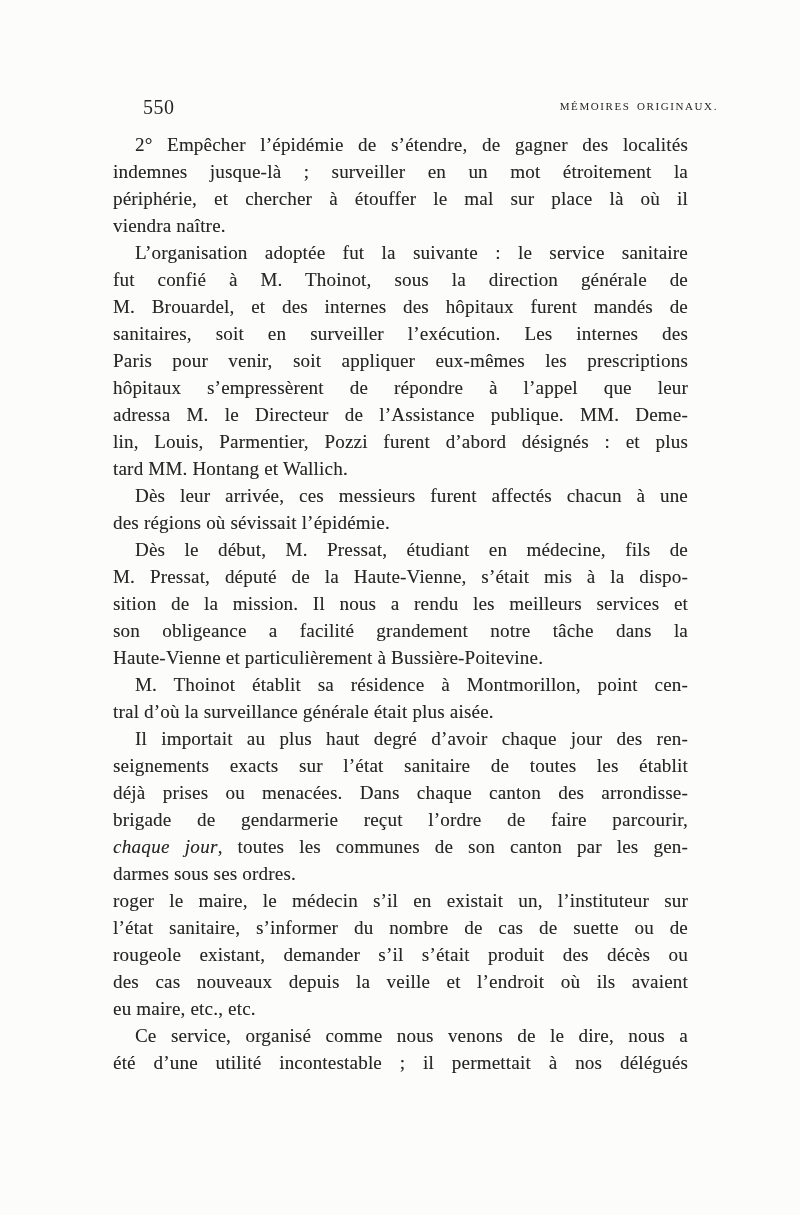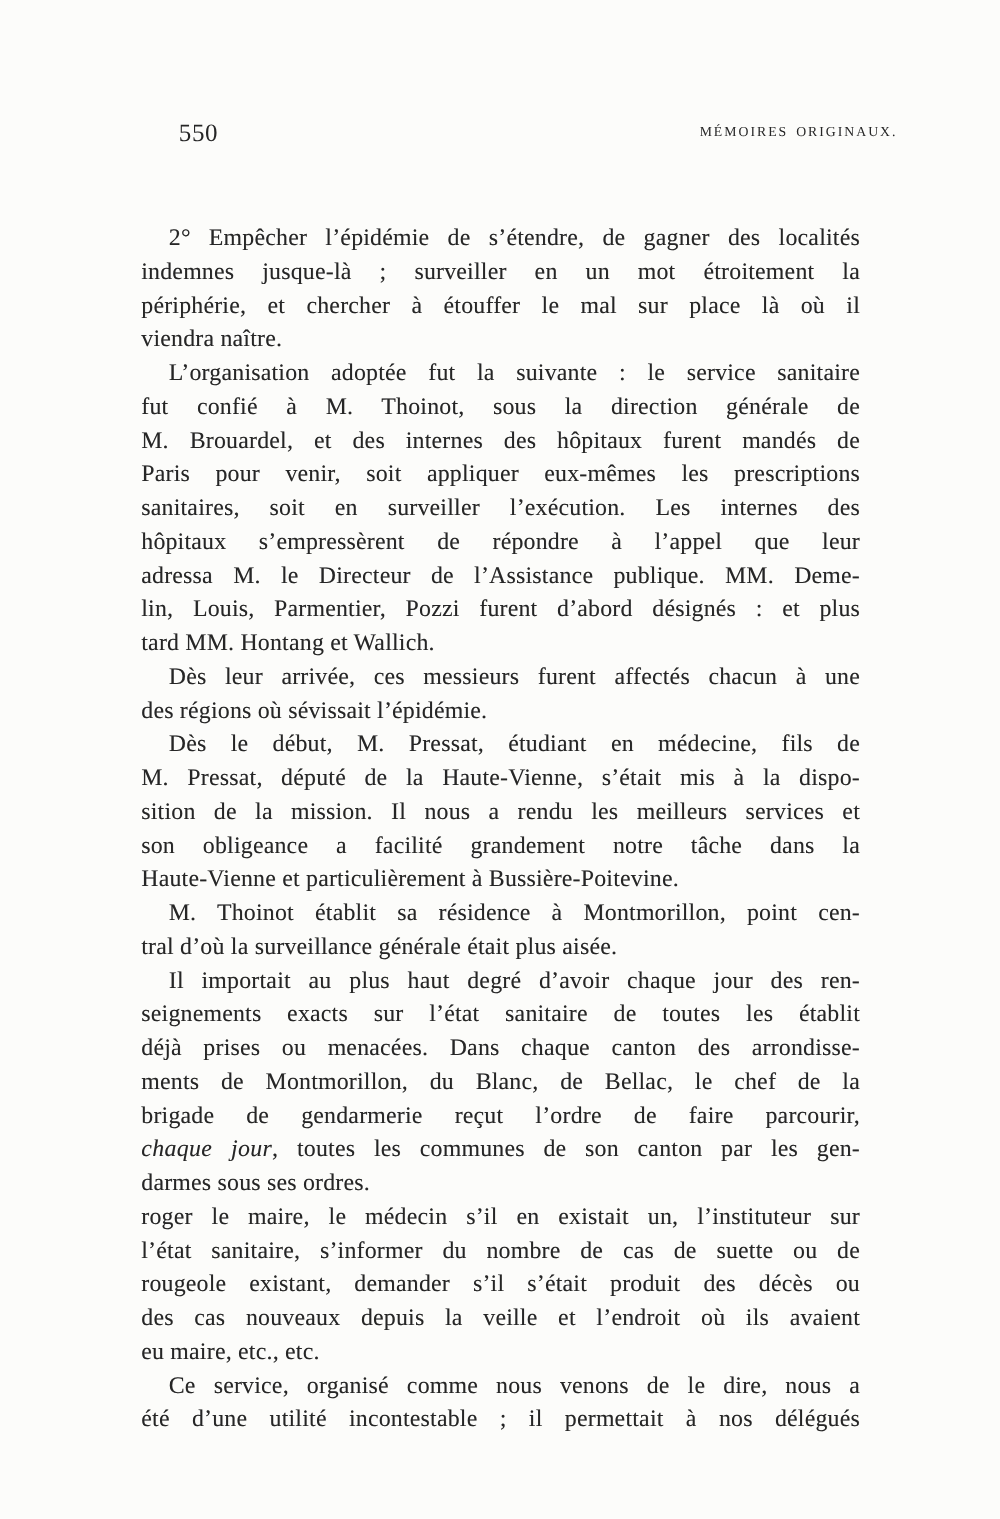--- a/index.html
+++ b/index.html
@@ -46,21 +46,20 @@
   
   .body-text {
     position: absolute;
     top: 131px;
     left: 113px;
     width: 575px;
     font-size: 19px;
     line-height: 27px;
     letter-spacing: 0.2px;
     text-shadow: 0.2px 0 0 rgba(45,45,45,0.35);
-    margin-top: 46px;
   }
   .paragraph { }
   .line {
     text-align: justify;
     text-align-last: justify;
   }
   .line.first { text-indent: 22px; }
   .line.last { text-align-last: left; }
   .it { font-style: italic; letter-spacing: 0.3px; }
 </style>
@@ -77,22 +76,22 @@
       <div class="paragraph">
         <div class="line first"><span>2° Empêcher l’épidémie de s’étendre, de gagner des localités</span></div>
         <div class="line"><span>indemnes jusque-là ; surveiller en un mot étroitement la</span></div>
         <div class="line"><span>périphérie, et chercher à étouffer le mal sur place là où il</span></div>
         <div class="line last"><span>viendra naître.</span></div>
       </div>
       <div class="paragraph">
         <div class="line first"><span>L’organisation adoptée fut la suivante : le service sanitaire</span></div>
         <div class="line"><span>fut confié à M. Thoinot, sous la direction générale de</span></div>
         <div class="line"><span>M. Brouardel, et des internes des hôpitaux furent mandés de</span></div>
+        <div class="line"><span>sanitaires, soit en surveiller l’exécution. Les internes des</span></div>
         <div class="line"><span>Paris pour venir, soit appliquer eux-mêmes les prescriptions</span></div>
-        <div class="line"><span>sanitaires, soit en surveiller l’exécution. Les internes des</span></div>
         <div class="line"><span>hôpitaux s’empressèrent de répondre à l’appel que leur</span></div>
         <div class="line"><span>adressa M. le Directeur de l’Assistance publique. MM. Deme-</span></div>
         <div class="line"><span>lin, Louis, Parmentier, Pozzi furent d’abord désignés : et plus</span></div>
         <div class="line last"><span>tard MM. Hontang et Wallich.</span></div>
       </div>
       <div class="paragraph">
         <div class="line first"><span>Dès leur arrivée, ces messieurs furent affectés chacun à une</span></div>
         <div class="line last"><span>des régions où sévissait l’épidémie.</span></div>
       </div>
       <div class="paragraph">
@@ -103,21 +102,20 @@
         <div class="line last"><span>Haute-Vienne et particulièrement à Bussière-Poitevine.</span></div>
       </div>
       <div class="paragraph">
         <div class="line first"><span>M. Thoinot établit sa résidence à Montmorillon, point cen-</span></div>
         <div class="line last"><span>tral d’où la surveillance générale était plus aisée.</span></div>
       </div>
       <div class="paragraph">
         <div class="line first"><span>Il importait au plus haut degré d’avoir chaque jour des ren-</span></div>
         <div class="line"><span>seignements exacts sur l’état sanitaire de toutes les établit</span></div>
         <div class="line"><span>déjà prises ou menacées. Dans chaque canton des arrondisse-</span></div>
-        <div class="line"><span>ments de Montmorillon, du Blanc, de Bellac, le chef de la</span></div>
         <div class="line"><span>brigade de gendarmerie reçut l’ordre de faire parcourir,</span></div>
         <div class="line"><span class="it">chaque jour</span><span>, toutes les communes de son canton par les gen-</span></div>
         <div class="line last"><span>darmes sous ses ordres.</span></div>
       </div>
       <div class="paragraph">
         <div class="line"><span>roger le maire, le médecin s’il en existait un, l’instituteur sur</span></div>
         <div class="line"><span>l’état sanitaire, s’informer du nombre de cas de suette ou de</span></div>
         <div class="line"><span>rougeole existant, demander s’il s’était produit des décès ou</span></div>
         <div class="line"><span>des cas nouveaux depuis la veille et l’endroit où ils avaient</span></div>
         <div class="line last"><span>eu maire, etc., etc.</span></div>

